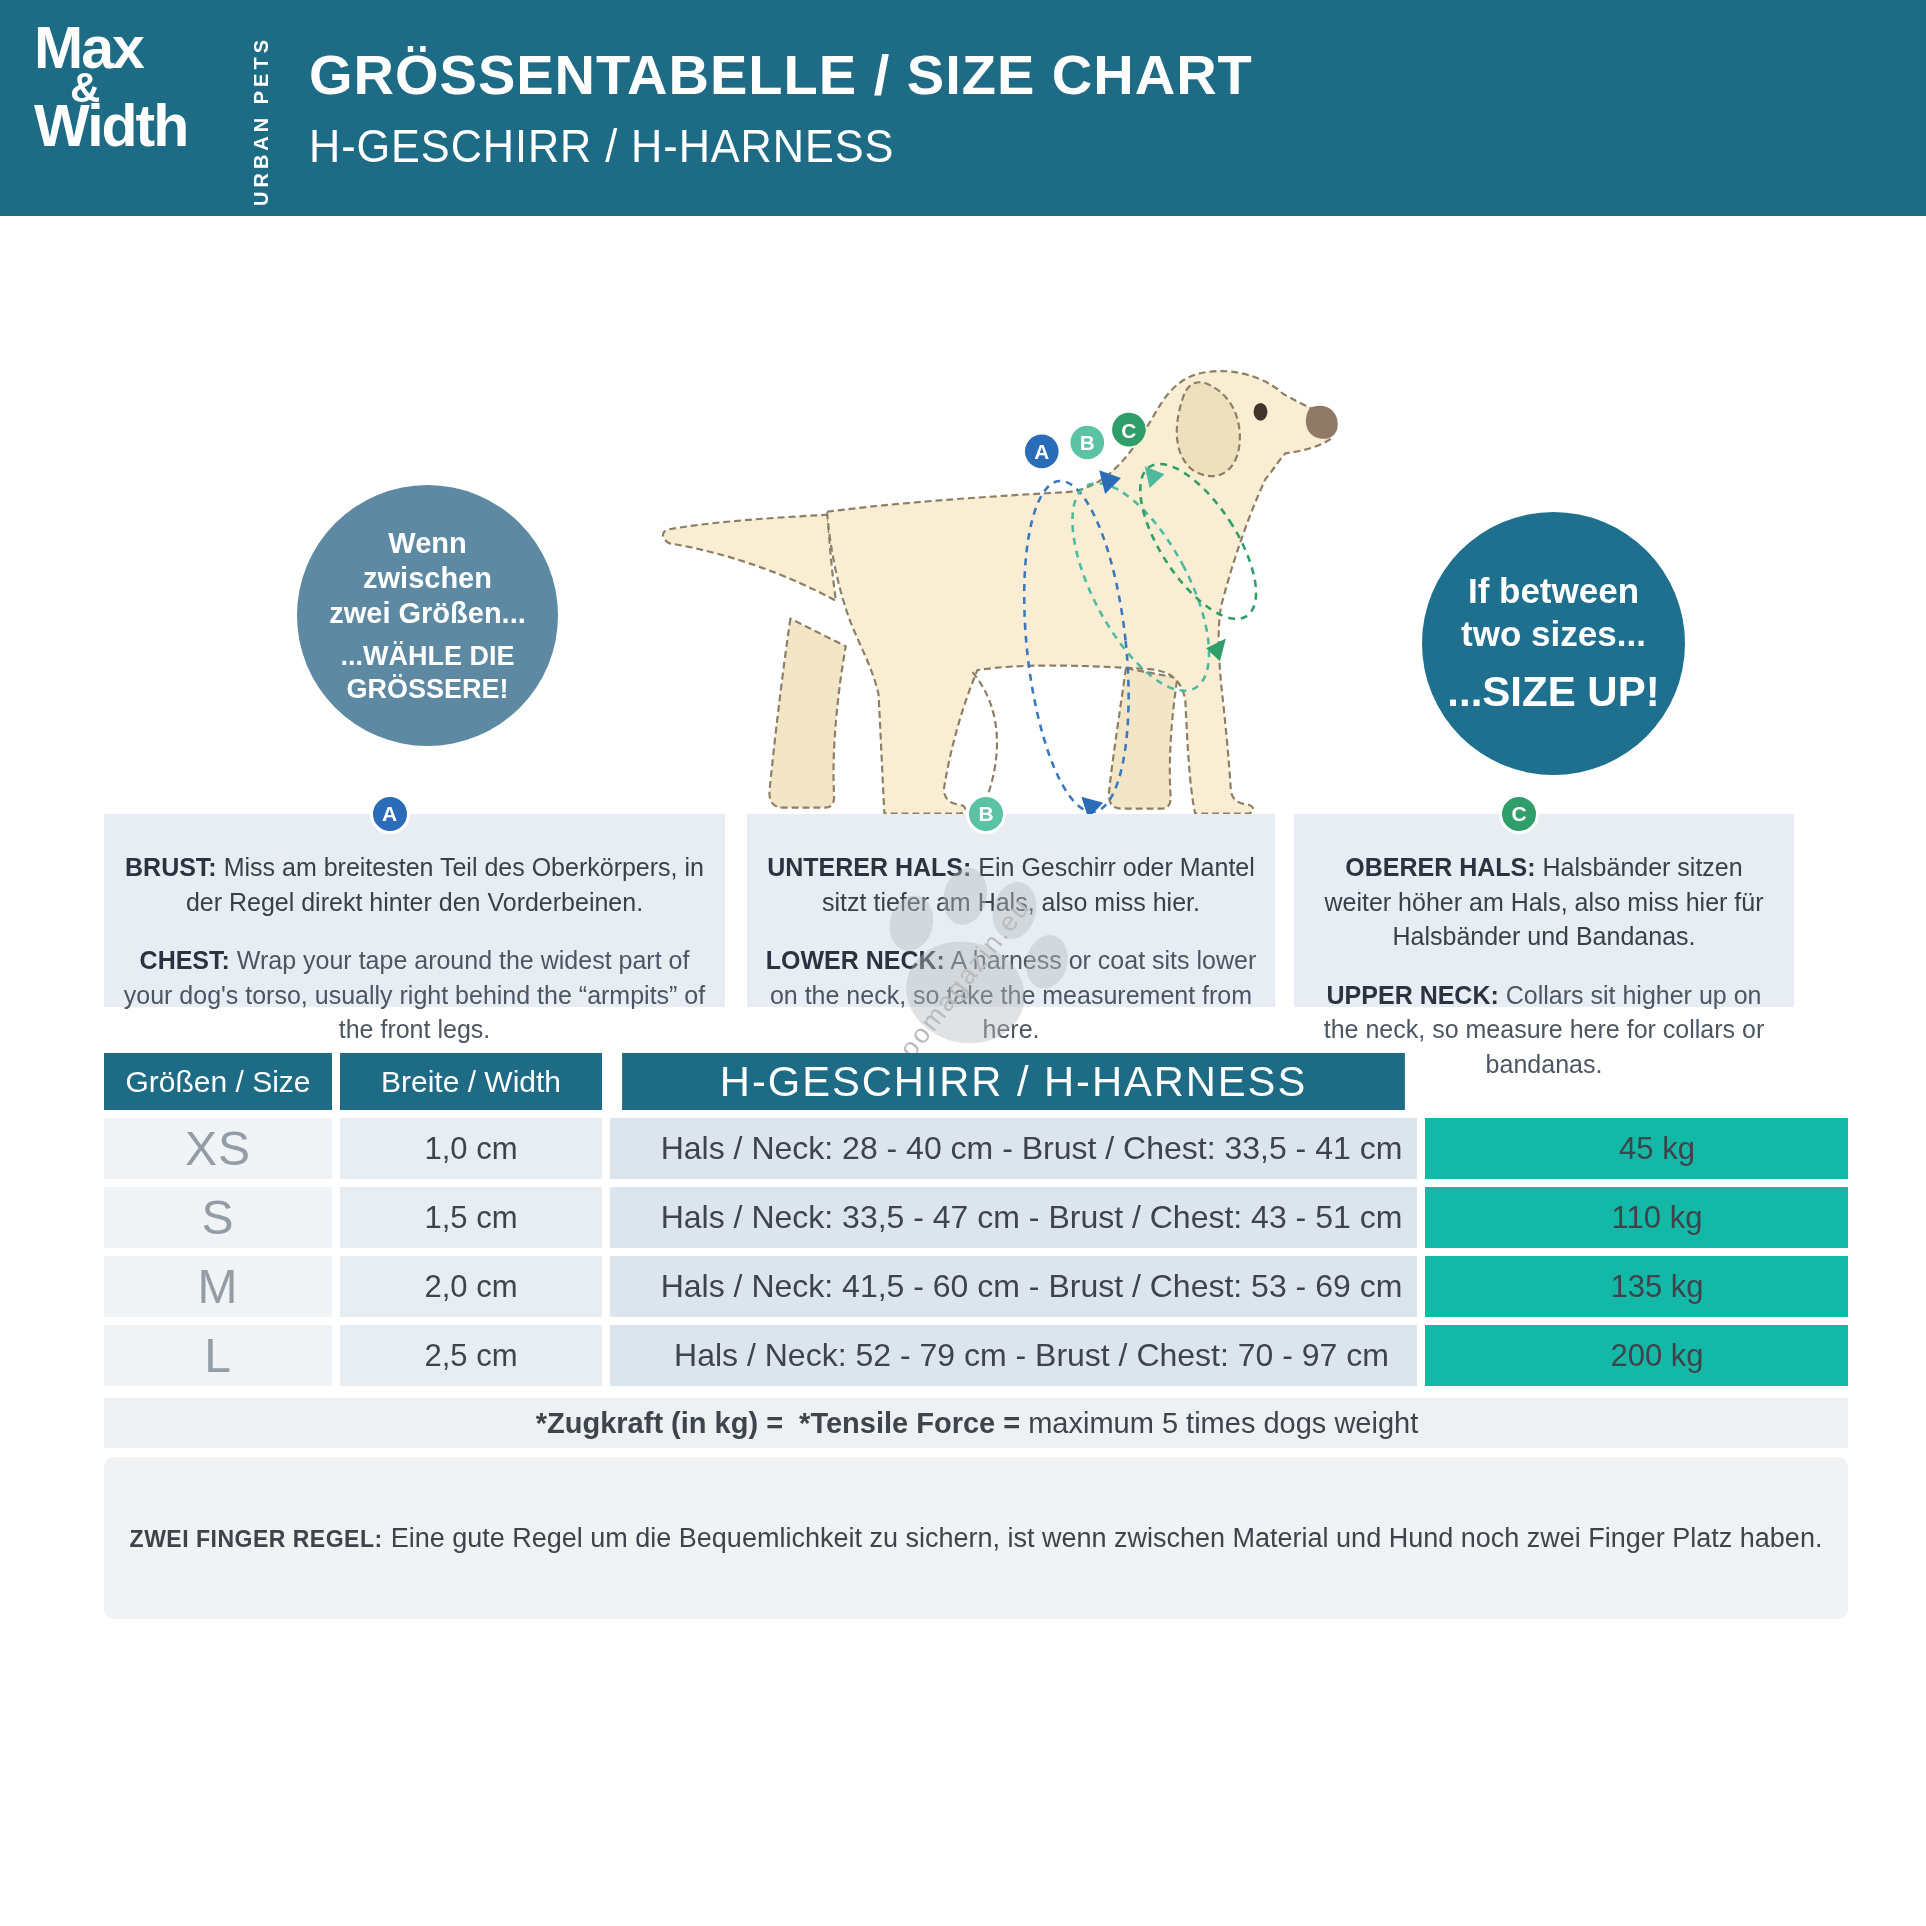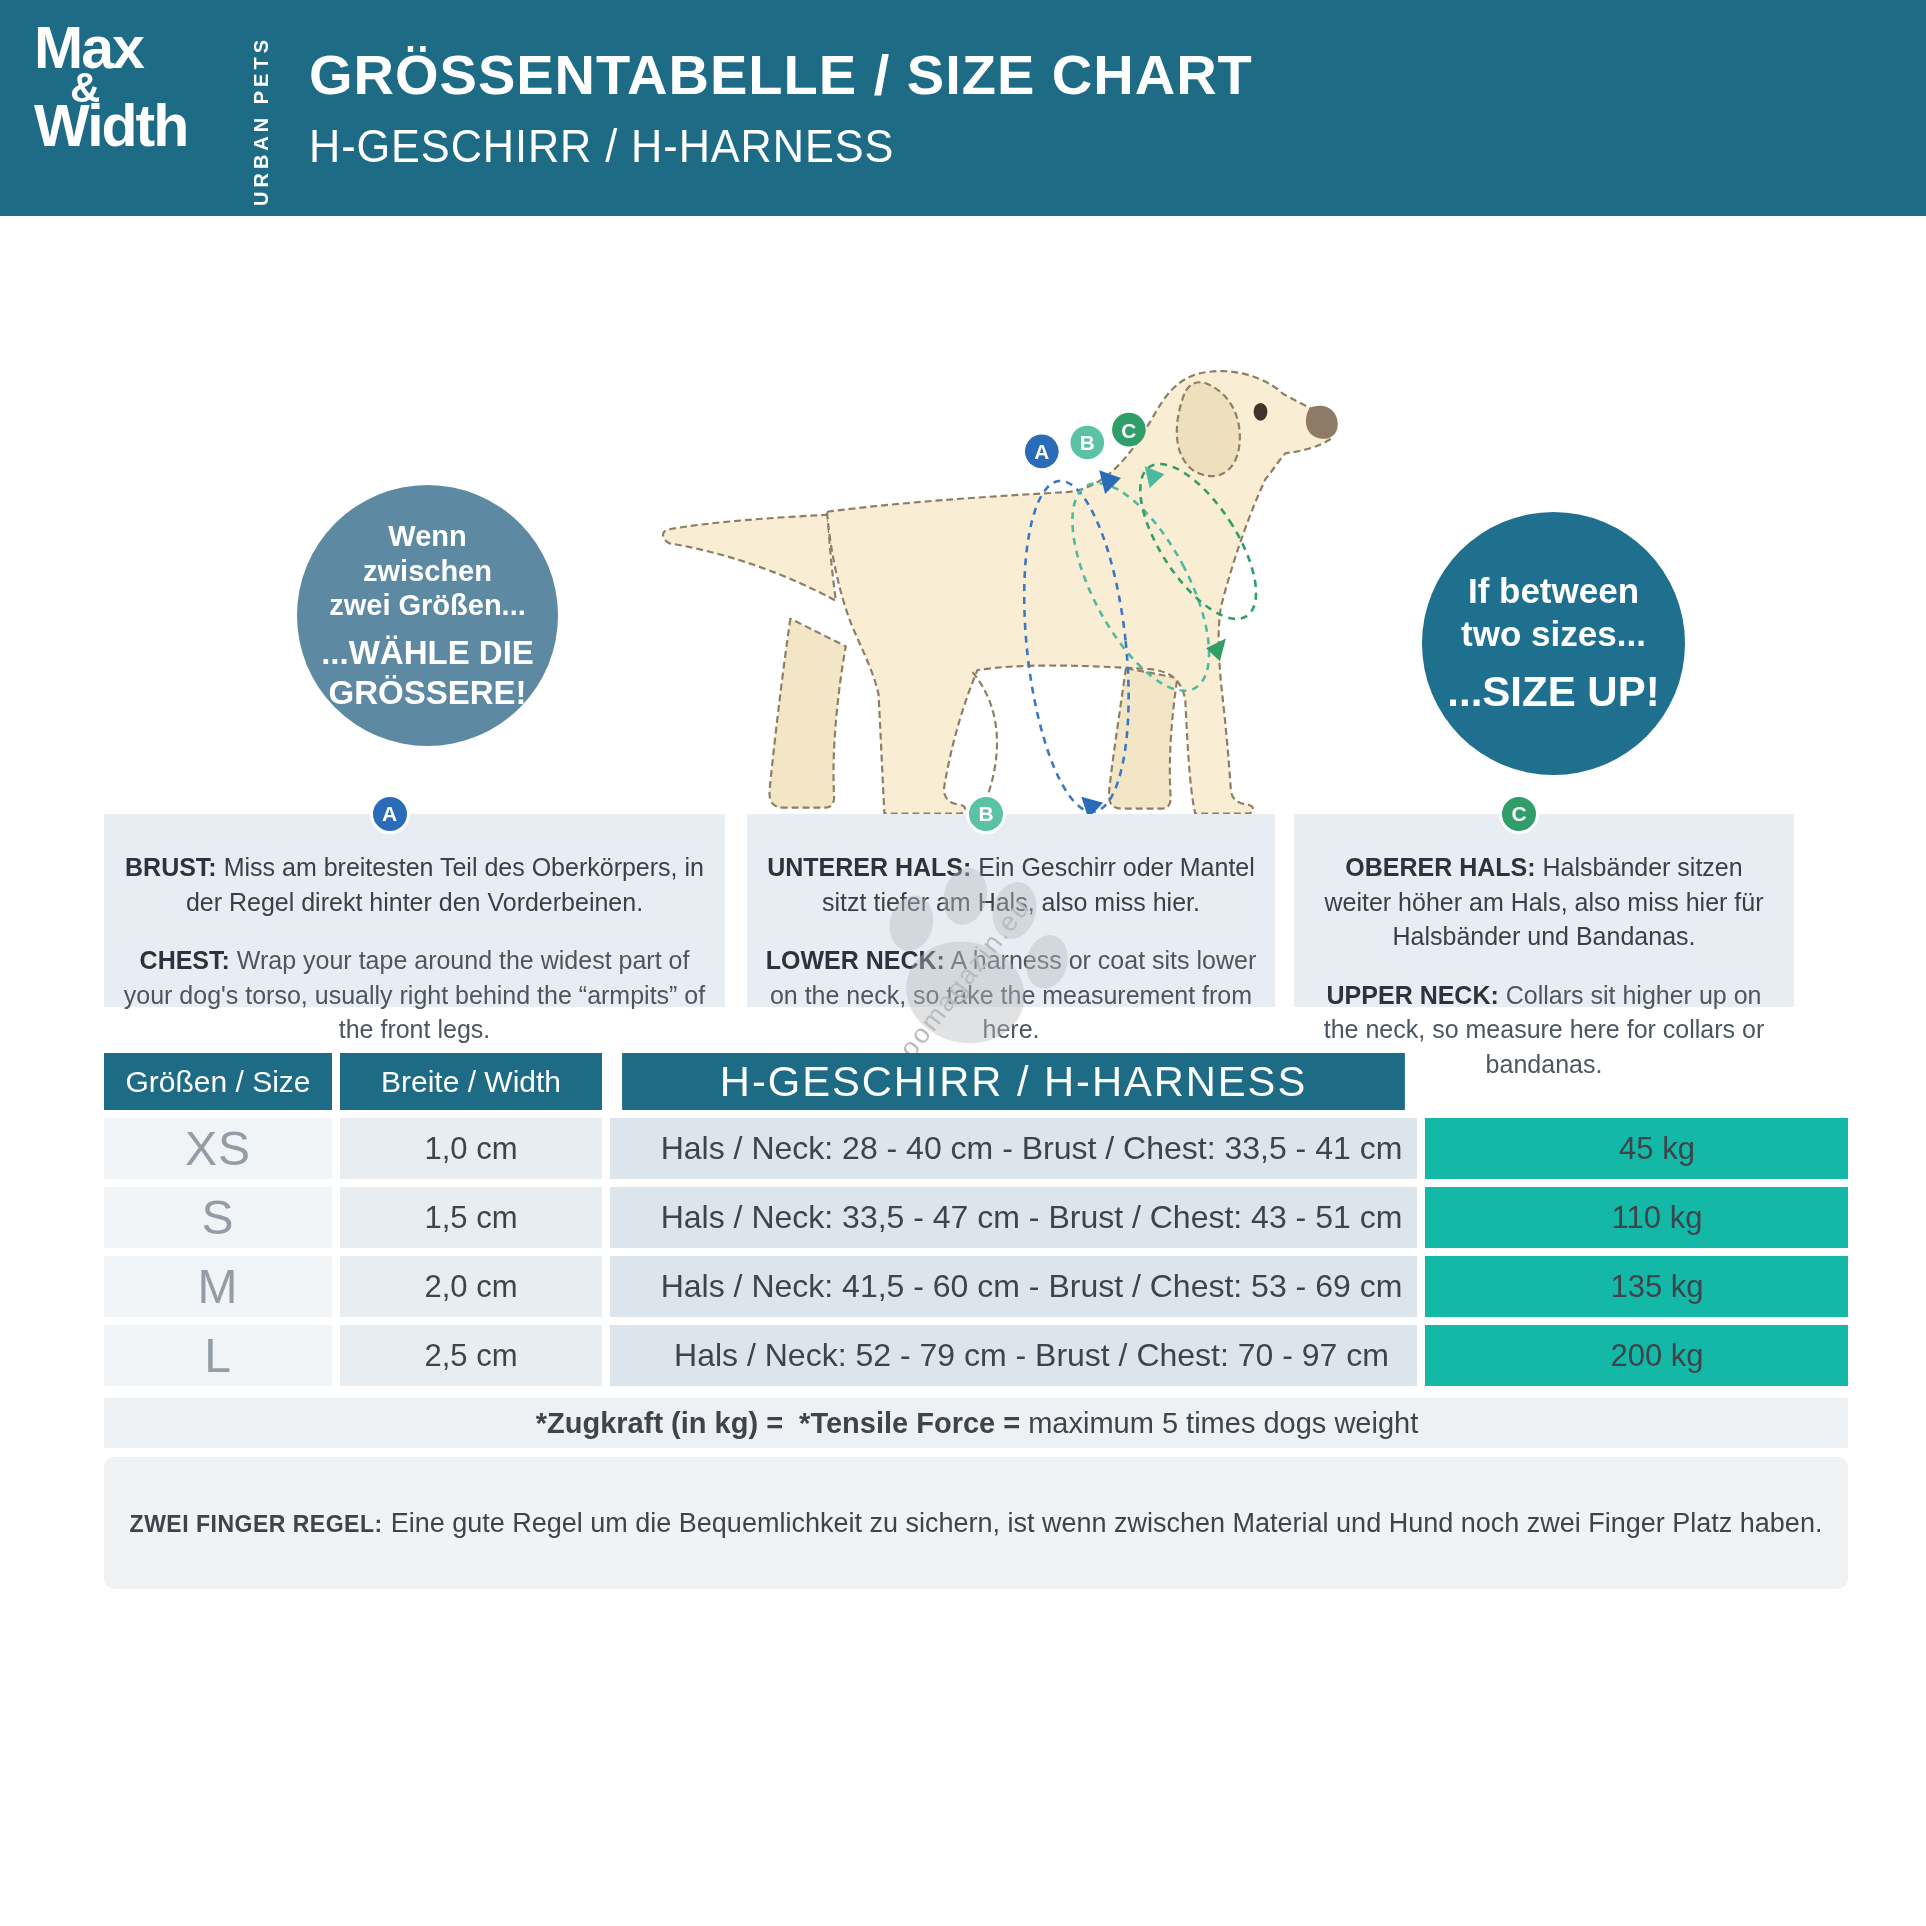--- a/index.html
+++ b/index.html
@@ -16,21 +16,21 @@
   .titles { position:absolute; left:309px; top:42px; color:#fff; }
   .title { font-size:56px; font-weight:bold; letter-spacing:1px; }
   .subtitle { font-size:46px; margin-top:12px; letter-spacing:1px; transform:scaleX(0.94);
               transform-origin:left center; }
 
   
   .bubble { position:absolute; border-radius:50%; color:#fff; display:flex; flex-direction:column;
             align-items:center; justify-content:center; text-align:center; }
   .bubble-de { left:297px; top:485px; width:261px; height:261px; background:#5d89a2;
                font-size:29px; font-weight:bold; line-height:1.2; }
-  .bubble-de .em { font-size:33px; }
+  .bubble-de .em { font-size:27px; }
   .bubble-de .em-first { margin-top:10px; }
   .bubble-en { left:1422px; top:512px; width:263px; height:263px; background:#1f708f;
                font-size:35px; font-weight:bold; line-height:1.25; }
   .bubble-en .em { font-size:42px; margin-top:10px; }
 
   
   .dog { position:absolute; left:634px; top:292px; width:772px; height:584px; }
   .dog text { font-family:"Liberation Sans", sans-serif; font-weight:bold; font-size:21px; fill:#fff; }
 
   
@@ -67,21 +67,21 @@
   .t-data .c1 { background:#f1f4f6; font-size:48px; color:#949da6; letter-spacing:1px; }
   .t-data .c2 { background:#e8edf1; }
   .t-data .c3 { background:#dde5ec; font-size:32px;padding-left:36px; }
   .t-data .c4 { background:#14b8a6;padding-left:41px; }
 
   .footnote { position:absolute; left:104px; top:1398px; width:1744px; height:50px; background:#eef1f3;
               display:flex; align-items:center; justify-content:center; font-size:29px; color:#3d444c; }
   .footnote b { margin:0 8px; }
   .footnote span { margin-right:6px; }
 
-  .rules { position:absolute; left:104px; top:1457px; width:1744px; height:132px; background:#f0f2f4;
+  .rules { position:absolute; left:104px; top:1457px; width:1744px; height:162px; background:#f0f2f4;
            display:flex; flex-direction:column; align-items:center; justify-content:center; 
            font-size:27px; color:#3d444c;border-radius:10px; }
   .rules b { font-size:23px; letter-spacing:0.5px; margin-right:8px; }
   .rules p { margin:0; }
 </style>
 </head>
 <body>
 
 <div class="page">
 

